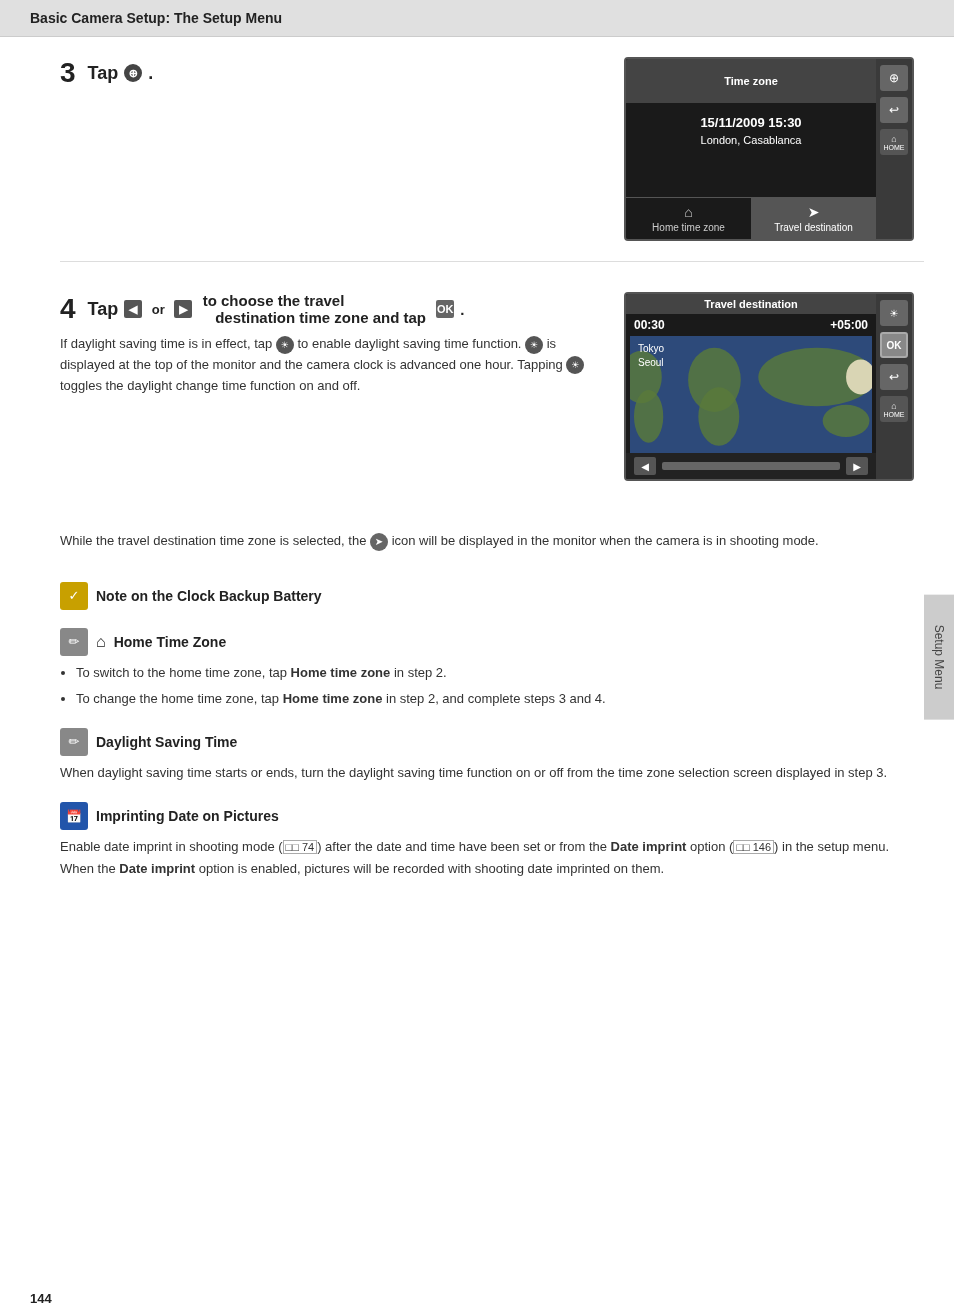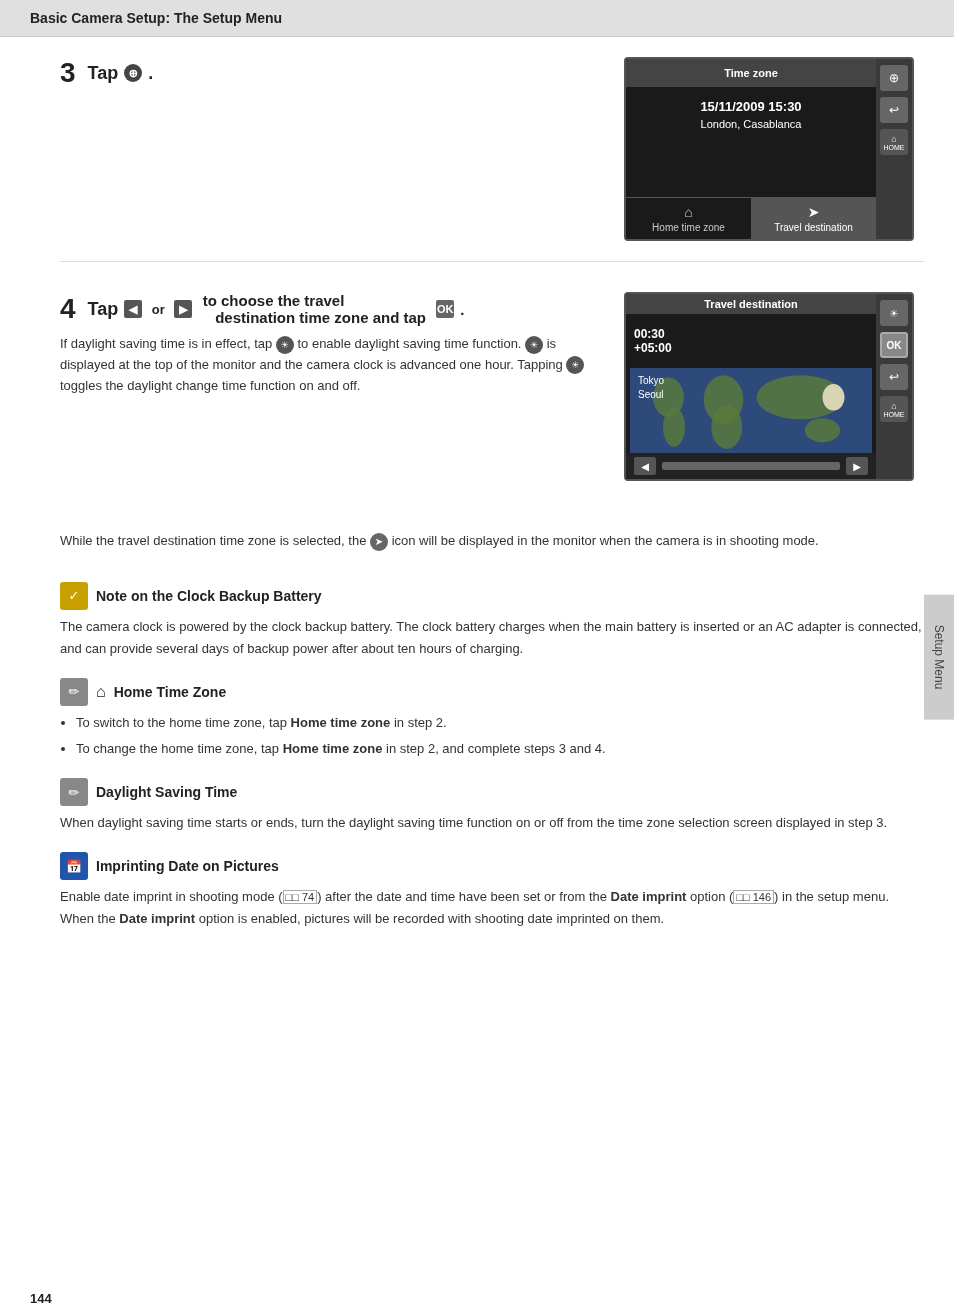--- a/index.html
+++ b/index.html
@@ -87,21 +87,21 @@
       background: #1a1a1a;
       display: flex;
       flex-direction: column;
     }
 
     .tz-title-bar {
       background: #444;
       color: #fff;
       text-align: center;
       font-size: 11px;
-      padding: 8px;
+      padding: 16px;
       font-weight: bold;
     }
 
     .tz-datetime {
       color: #fff;
       text-align: center;
       padding: 12px 8px 4px;
       font-size: 13px;
       font-weight: bold;
     }
@@ -186,25 +186,24 @@
       color: #fff;
       text-align: center;
       font-size: 11px;
       padding: 4px;
       font-weight: bold;
     }
 
     .td-time-row {
       display: flex;
       justify-content: space-between;
-      padding: 13px 8px;
+      padding: 4px 8px;
       color: #fff;
       font-size: 12px;
       font-weight: bold;
-      flex-direction: column;
     }
 
     .td-map-area {
       flex: 1;
       background: #404040;
       position: relative;
       overflow: hidden;
       margin: 0 4px;
     }
 
@@ -518,23 +517,20 @@
     <span> icon will be displayed in the monitor when the camera is in shooting mode.</span>
   </div>
 
   <div class="note-section">
 
     <div class="note-block">
       <div class="note-header">
         <div class="note-icon yellow">✓</div>
         <span class="note-title">Note on the Clock Backup Battery</span>
       </div>
-      <div class="note-body">
-        <span>The camera clock is powered by the clock backup battery. The clock battery charges when the main battery is inserted or an AC adapter is connected, and can provide several days of backup power after about ten hours of charging.</span>
-      </div>
     </div>
 
     <div class="note-block">
       <div class="note-header">
         <div class="note-icon pencil">✏</div>
         <span style="font-size:16px;">⌂</span>
         <span class="note-title">Home Time Zone</span>
       </div>
       <div class="note-body">
         <ul>

